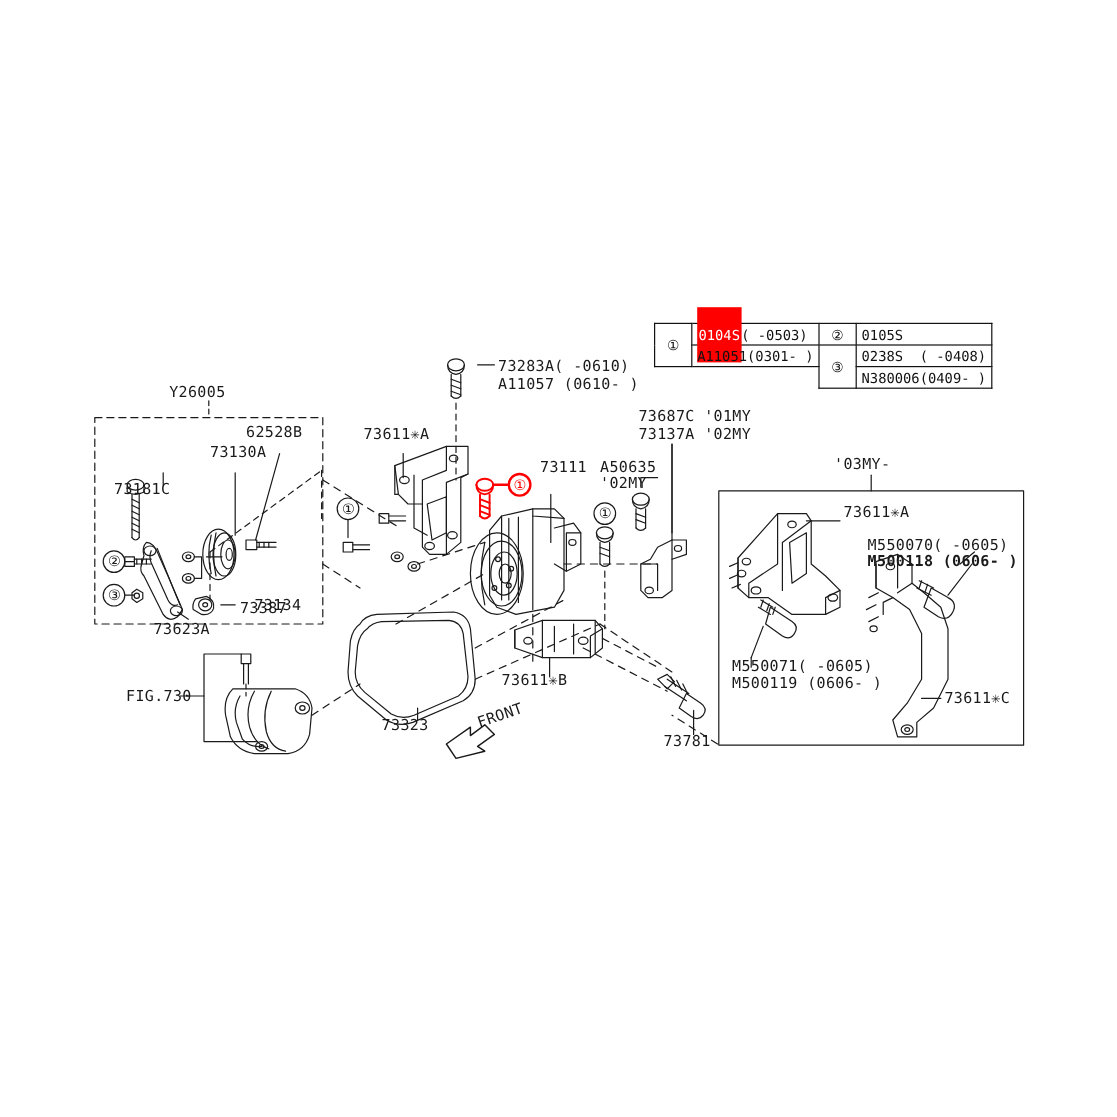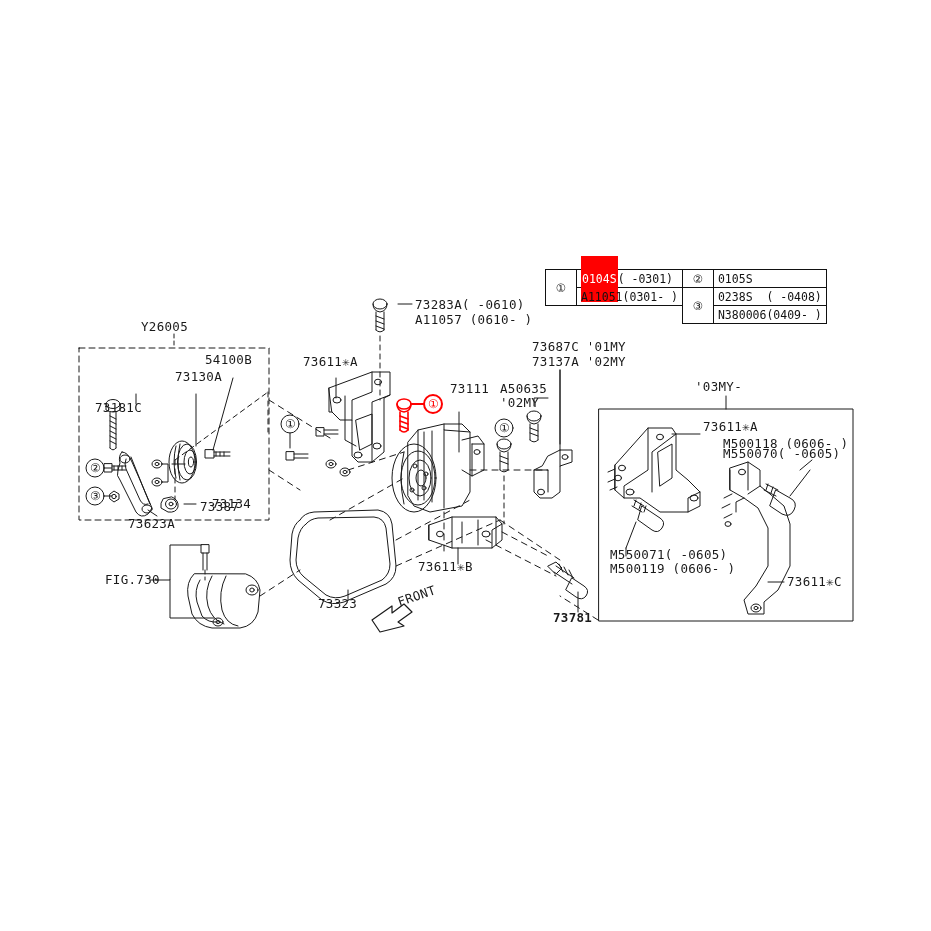--- a/index.html
+++ b/index.html
@@ -320,67 +320,67 @@
         <path d="M372 620 L392 606 L392 613 L404 604 L412 612 L398 622 L404 626 L380 632 Z" fill="#fff" stroke="#1a1a1a" stroke-width="1.2"></path>
       </g>
 
     </g>
   </svg>
 
   <table class="tbl" style="left:545px;top:269px;">
     <tbody>
         <tr>
       <td class="num" rowspan="2">①</td>
-      <td><span class="hot">0104S</span><span>( -0301)</span></td>
+      <td><span class="hot">0104S</span><span>( -0503)</span></td>
       <td class="num">②</td>
       <td>0105S</td>
     </tr>
     <tr>
       <td>A11051(0301- )</td>
       <td class="num" rowspan="2">③</td>
       <td>0238S  ( -0408)</td>
     </tr>
     <tr>
       <td style="border:none"></td>
           <td style="border:none"></td>
       <td>N380006(0409- )</td>
     </tr>
   </tbody>
     </table>
 
   <div class="lbl" style="left:141px;top:320px;">Y26005</div>
   <div class="lbl" style="left:95px;top:373px;margin-top:28px;">73181C</div>
   <div class="lbl" style="left:175px;top:370px;">73130A</div>
-  <div class="lbl" style="left:205px;top:353px;">54100B</div>
+  <div class="lbl" style="left:205px;top:353px;">62528B</div>
   <div class="lbl" style="left:200px;top:464px;margin-top:36px;">73387</div>
   <div class="lbl" style="left:212px;top:497px;">73134</div>
   <div class="lbl" style="left:128px;top:517px;">73623A</div>
 
   <div class="lbl" style="left:303px;top:355px;">73611✳A</div>
 
   <div class="lbl" style="left:415px;top:298px;">73283A( -0610)</div>
   <div class="lbl" style="left:415px;top:313px;">A11057 (0610- )</div>
 
   <div class="lbl" style="left:450px;top:382px;text-align:right;">73111</div>
   <div class="lbl" style="left:500px;top:382px;">A50635</div>
   <div class="lbl" style="left:500px;top:396px;">'02MY</div>
 
   <div class="lbl" style="left:532px;top:340px;">73687C '01MY</div>
   <div class="lbl" style="left:532px;top:355px;">73137A '02MY</div>
 
   <div class="lbl" style="left:695px;top:380px;">'03MY-</div>
   <div class="lbl" style="left:703px;top:420px;">73611✳A</div>
   <div class="lbl" style="left:723px;top:447px;">M550070( -0605)</div>
-  <div class="lbl" style="left:723px;top:437px;">M500118 (0606- )</div>
+  <div class="lbl" style="left:723px;top:461px;font-weight:bold;">M500118 (0606- )</div>
   <div class="lbl" style="left:610px;top:548px;">M550071( -0605)</div>
   <div class="lbl" style="left:610px;top:562px;">M500119 (0606- )</div>
   <div class="lbl" style="left:787px;top:575px;">73611✳C</div>
 
   <div class="lbl" style="left:418px;top:560px;">73611✳B</div>
-  <div class="lbl" style="left:553px;top:611px;font-weight:bold;">73781</div>
+  <div class="lbl" style="left:553px;top:611px;">73781</div>
   <div class="lbl" style="left:318px;top:597px;">73323</div>
   <div class="lbl" style="left:105px;top:573px;">FIG.730</div>
 
   <div class="lbl" style="left:396px;top:596px;transform:rotate(-19deg);transform-origin:left top;">FRONT</div>
 
   <div class="lbl" style="left:428px;top:397px;color:#FF0000;font-size:12px;">①</div>
   <div class="lbl" style="left:499px;top:421px;font-size:12px;">①</div>
   <div class="lbl" style="left:285px;top:417px;font-size:12px;">①</div>
   <div class="lbl" style="left:90px;top:461px;font-size:12px;">②</div>
   <div class="lbl" style="left:90px;top:489px;font-size:12px;">③</div>

